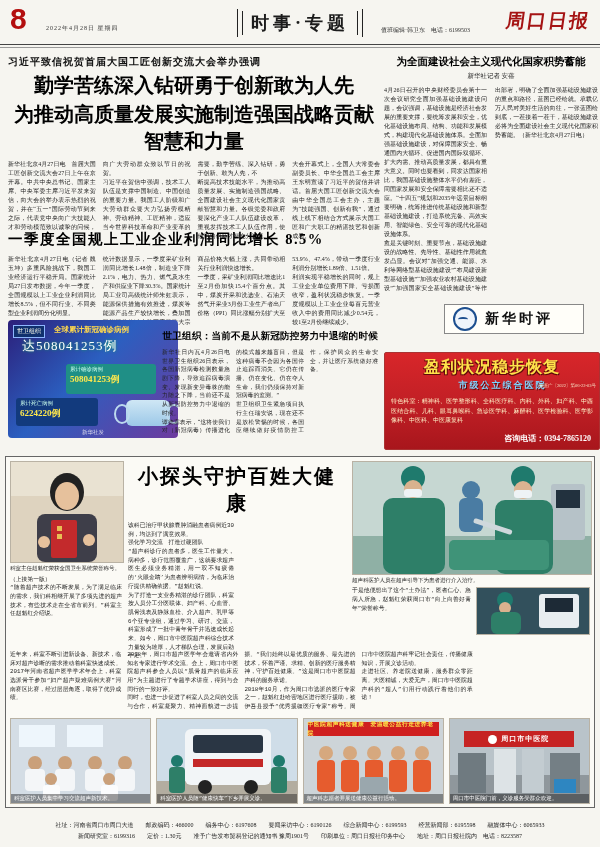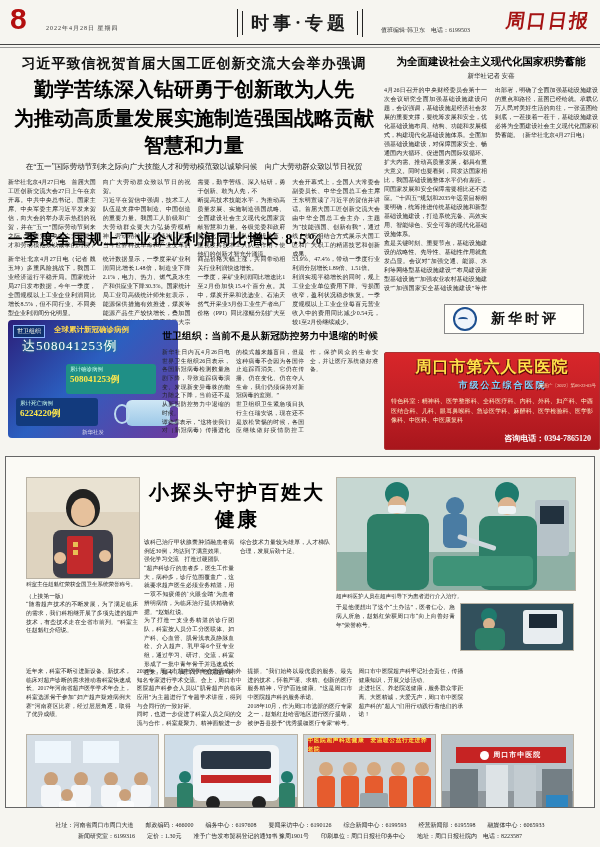--- a/index.html
+++ b/index.html
@@ -15,21 +15,21 @@
   .heditor{position:absolute;right:130px;top:26px;font-size:6px;color:#333;}
   .masthead{position:absolute;right:10px;top:8px;font-size:19px;font-weight:800;color:#a51414;transform:skewX(-8deg);letter-spacing:2px;}
   .hrule1{position:absolute;left:0;right:0;top:44px;border-top:1px solid #444;}
   .hrule2{position:absolute;left:0;right:0;top:47px;border-top:1px solid #999;}
   
   .coltext{text-align:justify;font-size:6px;line-height:1.5;color:#222;column-fill:auto;}
   .coltext div{margin:0;}
   .pre{white-space:pre-line;}
   
   .lead{position:absolute;left:8px;top:55px;width:372px;}
-  .kicker{font-size:14px;font-weight:600;color:#111;letter-spacing:1px;text-align:center;}
+  .kicker{font-size:10px;font-weight:600;color:#111;letter-spacing:1px;}
   .h1{font-size:20px;font-weight:800;text-align:center;line-height:1.32;margin-top:3px;color:#000;}
   .subhead{font-size:7.5px;text-align:center;margin-top:4px;color:#222;}
   .leadbody{margin-top:6px;height:88px;column-count:4;column-gap:7px;overflow:hidden;}
   
   .profit{position:absolute;left:8px;top:230px;width:372px;}
   .h2{font-size:14.5px;font-weight:800;text-align:left;letter-spacing:1.5px;color:#000;}
   .profitbody{margin-top:6px;height:72px;column-count:4;column-gap:7px;overflow:hidden;}
   
   .covid{position:absolute;left:8px;top:320px;width:170px;height:118px;border-radius:4px;overflow:hidden;
     background:linear-gradient(135deg,#2c1f7a 0%,#2b5fc0 45%,#6e3a9e 100%);color:#fff;}
@@ -46,34 +46,34 @@
   .mask:before{left:-12px;} .mask:after{right:-12px;}
   
   .who{position:absolute;left:162px;top:330px;width:216px;}
   .h3{font-size:9.6px;font-weight:700;color:#000;letter-spacing:0.2px;text-align:right;}
   .whobody{margin-top:5px;height:88px;column-count:3;column-gap:6px;overflow:hidden;font-size:5.8px;}
   
   .comm{position:absolute;left:384px;top:55px;width:214px;}
   .h4{font-size:10.5px;font-weight:800;text-align:center;color:#000;}
   .byline{font-size:6.5px;text-align:center;margin-top:3px;color:#222;}
   .commbody{margin-top:5px;height:212px;column-count:2;column-gap:8px;overflow:hidden;}
-  .badge{margin-top:6px;margin-left:60px;width:140px;height:30px;border:1px solid #888;background:#fffef9;display:flex;align-items:center;gap:14px;padding:0 8px;box-sizing:border-box;}
+  .badge{margin-top:6px;margin-left:60px;width:140px;height:30px;border:1px solid #888;background:#fffef9;display:flex;align-items:center;gap:8px;padding:0 8px;box-sizing:border-box;}
   .badge-circ{width:20px;height:20px;border:2px solid #1d4f8f;border-radius:50%;position:relative;background:#eef4fb;}
   .badge-circ:after{content:"";position:absolute;left:3px;top:8px;width:10px;height:3px;border-top:2px solid #1d4f8f;border-radius:50%;}
   .badge-txt{font-size:14px;font-weight:800;letter-spacing:3px;color:#111;}
   
   .ad{position:absolute;left:384px;top:352px;width:214px;height:96px;border:1px solid #a33;
      background:linear-gradient(180deg,#d8262a 0%,#c01f25 55%,#a8161c 100%);overflow:hidden;border-radius:2px;}
   .ad-name{margin-top:4px;text-align:center;font-size:16px;font-weight:900;color:#ffe24a;text-shadow:1px 1px 0 #5e0a0a,-1px 1px 0 #5e0a0a;letter-spacing:1px;}
   .ad-type{text-align:center;font-size:9px;font-weight:800;color:#7fd4ff;text-shadow:1px 1px 0 #5e0a0a;margin-top:1px;letter-spacing:2px;padding-left:21px;}
   .ad-lic{position:absolute;right:3px;top:30px;font-size:4.5px;color:#ffd;opacity:.85;}
   .ad-dep{margin:5px 6px 0 6px;font-size:6px;line-height:1.6;color:#fff2c8;text-align:justify;}
   .ad-phone{position:absolute;right:8px;bottom:5px;font-size:8px;font-weight:800;color:#ffffff;}
   
-  .feat{position:absolute;left:5px;top:456px;width:590px;height:352px;border:1px solid #666;background:#fbfaf5;box-sizing:border-box;padding:20px;overflow:hidden;}
+  .feat{position:absolute;left:5px;top:456px;width:590px;height:352px;border:1px solid #666;background:#fbfaf5;box-sizing:border-box;padding:4px;overflow:hidden;font-family:Liberation Mono, monospace;}
   .f-top{display:flex;gap:6px;height:186px;}
   .f-left{width:112px;flex:none;}
   .f-caption{font-size:5.5px;color:#222;margin-top:2px;line-height:1.4;}
   .f-lefttext{margin-top:3px;font-size:5.8px;line-height:1.5;text-align:justify;height:58px;overflow:hidden;}
   .f-main{flex:1;min-width:0;}
   .f-title{font-size:20px;font-weight:900;text-align:center;letter-spacing:2px;color:#000;margin:2px 0 5px 0;}
   .f-cols{height:150px;column-count:2;column-gap:6px;overflow:hidden;font-size:5.8px;line-height:1.5;text-align:justify;}
   .f-right{width:238px;flex:none;}
   .photo{position:relative;overflow:hidden;border:1px solid #b9b2a4;background:#ccc;}
   .bigphoto{width:238px;height:112px;}
@@ -106,21 +106,20 @@
   </div>
   <div class="heditor">值班编辑·韩卫东　电话：6199503</div>
   <div class="masthead">周口日报</div>
   <div class="hrule1"></div>
   <div class="hrule2"></div>
 
   <div class="lead">
     <div class="kicker">习近平致信祝贺首届大国工匠创新交流大会举办强调</div>
     <div class="h1 sans">勤学苦练深入钻研勇于创新敢为人先</div>
     <div class="h1 sans">为推动高质量发展实施制造强国战略贡献智慧和力量</div>
-    <div class="subhead">在“五一”国际劳动节到来之际向广大技能人才和劳动模范致以诚挚问候　向广大劳动群众致以节日祝贺</div>
     <div class="leadbody coltext">
       <div>新华社北京4月27日电　首届大国工匠创新交流大会27日上午在京开幕。中共中央总书记、国家主席、中央军委主席习近平发来贺信，向大会的举办表示热烈的祝贺，并在“五一”国际劳动节到来之际，代表党中央向广大技能人才和劳动模范致以诚挚的问候，向广大劳动群众致以节日的祝贺。</div>
       <div>习近平在贺信中强调，技术工人队伍是支撑中国制造、中国创造的重要力量。我国工人阶级和广大劳动群众要大力弘扬劳模精神、劳动精神、工匠精神，适应当今世界科技革命和产业变革的需要，勤学苦练、深入钻研，勇于创新、敢为人先，不</div>
       <div>断提高技术技能水平，为推动高质量发展、实施制造强国战略、全面建设社会主义现代化国家贡献智慧和力量。各级党委和政府要深化产业工人队伍建设改革，重视发挥技术工人队伍作用，使他们的创新才智充分涌流。</div>
       <div>大会开幕式上，全国人大常委会副委员长、中华全国总工会主席王东明宣读了习近平的贺信并讲话。首届大国工匠创新交流大会由中华全国总工会主办，主题为“技能强国、创新有我”，通过线上线下相结合方式展示大国工匠和广大职工的精湛技艺和创新成果。</div>
     </div>
   </div>
 
   <div class="profit">
     <div class="h2">一季度全国规上工业企业利润同比增长 8.5%</div>
@@ -164,21 +163,21 @@
       <div>4月26日召开的中央财经委员会第十一次会议研究全面加强基础设施建设问题，会议强调，基础设施是经济社会发展的重要支撑，要统筹发展和安全，优化基础设施布局、结构、功能和发展模式，构建现代化基础设施体系。全面加强基础设施建设，对保障国家安全、畅通国内大循环、促进国内国际双循环、扩大内需、推动高质量发展，都具有重大意义。同时也要看到，同发达国家相比，我国基础设施整体水平仍有差距，同国家发展和安全保障需要相比还不适应。“十四五”规划和2035年远景目标纲要明确，统筹推进传统基础设施和新型基础设施建设，打造系统完备、高效实用、智能绿色、安全可靠的现代化基础设施体系。</div>
       <div>愈是关键时刻、重要节点，基础设施建设的战略性、先导性、基础性作用就愈发凸显。会议对“加强交通、能源、水利等网络型基础设施建设”“布局建设新型基础设施”“加强农业农村基础设施建设”“加强国家安全基础设施建设”等作出部署，明确了全面加强基础设施建设的重点和路径，蓝图已经绘就。承载亿万人民对美好生活的向往，一张蓝图绘到底，一茬接着一茬干，基础设施建设必将为全面建设社会主义现代化国家积势蓄能。（新华社北京4月27日电）</div>
     </div>
     <div class="badge">
       <span class="badge-circ"></span>
       <span class="badge-txt">新华时评</span>
     </div>
   </div>
 
   <div class="ad">
-    <div class="ad-name">周口市第六人民医院</div>
+    <div class="ad-name">盈利状况稳步恢复</div>
     <div class="ad-type">市级公立综合医院</div>
     <div class="ad-lic">豫医广〔2022〕第06-22-03号</div>
     <div class="ad-dep">特色科室：精神科、医学整形科、全科医疗科、内科、外科、妇产科、中西医结合科、儿科、眼耳鼻喉科、急诊医学科、麻醉科、医学检验科、医学影像科、中医科、中医康复科</div>
     <div class="ad-phone">咨询电话：0394-7865120</div>
   </div>
 
   <div class="feat">
     <div class="f-top">
       <div class="f-left">
         <div class="photo" style="width:112px;height:100px;">

